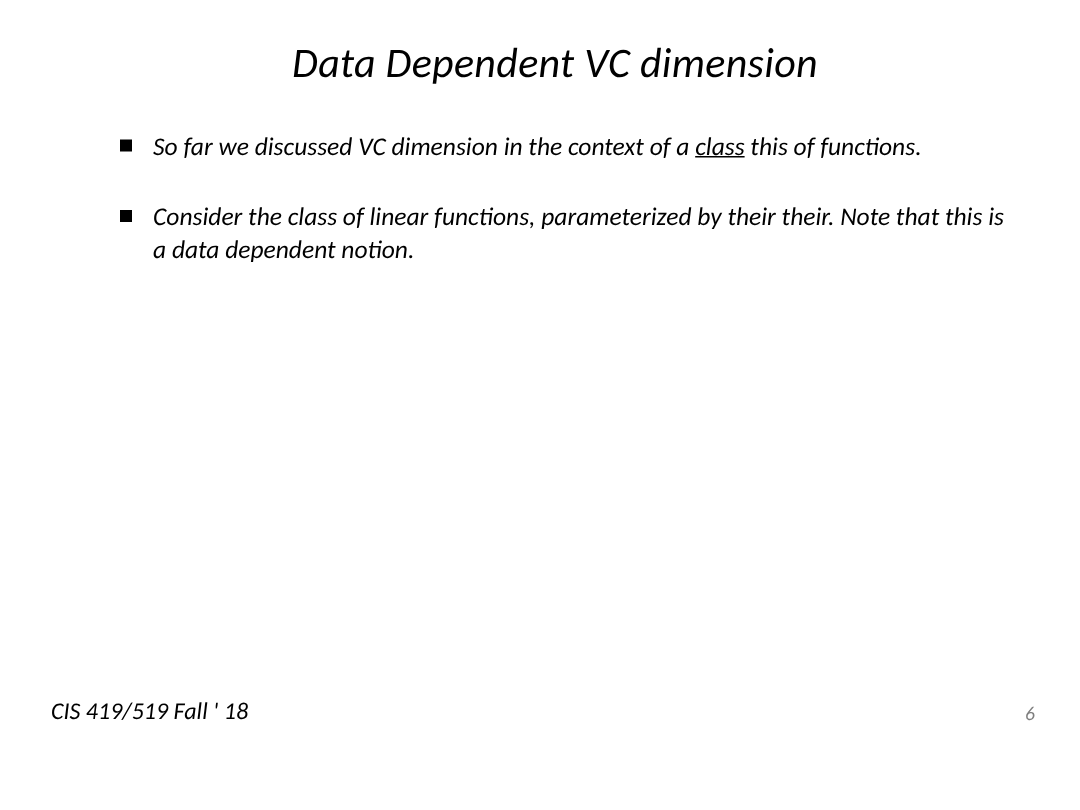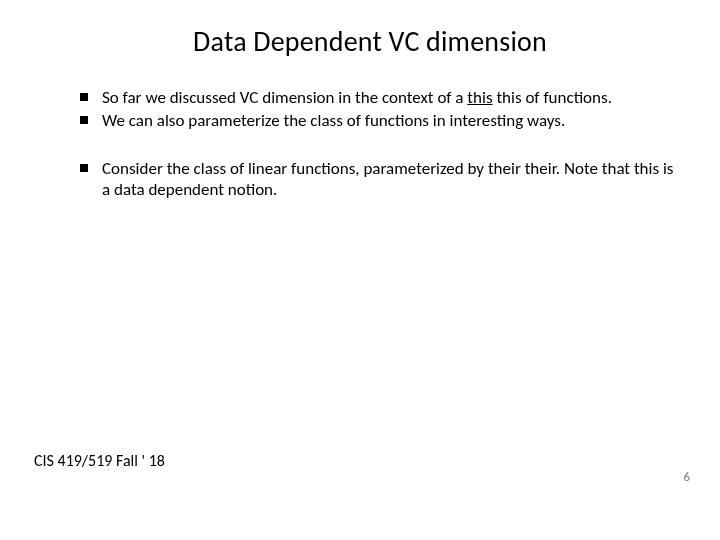--- a/index.html
+++ b/index.html
@@ -8,20 +8,21 @@
     font-family: Calibri, "Segoe UI", Arial, sans-serif;
     background: #ffffff;
     color: #000000;
     position: relative;
   }
   .slide {
     width: 720px;
     height: 506px;
     position: relative;
     padding: 24px 30px 0 50px;
+    font-style: italic;
   }
   .title {
     text-align: center;
     font-size: 28px;
     font-weight: 400;
     color: #000000;
     margin-bottom: 28px;
     letter-spacing: 0.2px;
   }
   .content {
@@ -46,21 +47,21 @@
   }
   .bullet-text {
     flex: 1 1 auto;
     font-size: 17px;
     color: #000000;
   }
   .underline { text-decoration: underline; }
   .footer-left {
     position: absolute;
     left: 34px;
-    bottom: 36px;
+    bottom: 22px;
     font-size: 16px;
     color: #000000;
   }
   .footer-right {
     position: absolute;
     right: 30px;
     bottom: 22px;
     font-size: 13px;
     color: #7f7f7f;
   }
@@ -71,26 +72,22 @@
 <div class="slide">
 
   <h1 class="title">Data Dependent VC dimension</h1>
 
   <div class="content">
 
     <div class="bullet-group">
       <div class="bullet">
         <div class="bullet-marker"></div>
         <div class="bullet-text">
-          <span>So far we discussed VC dimension in the context of a </span><span class="underline">this</span><span> this of functions.</span>
+          <span>So far we discussed VC dimension in the context of a </span><span class="underline">class</span><span> this of functions.</span>
         </div>
-      </div>
-      <div class="bullet">
-        <div class="bullet-marker"></div>
-        <div class="bullet-text">We can also parameterize the class of functions in interesting ways.</div>
       </div>
     </div>
 
     <div class="bullet-group">
       <div class="bullet">
         <div class="bullet-marker"></div>
         <div class="bullet-text">Consider the class of linear functions, parameterized by their their. Note that this is a data dependent notion.</div>
       </div>
     </div>
 

